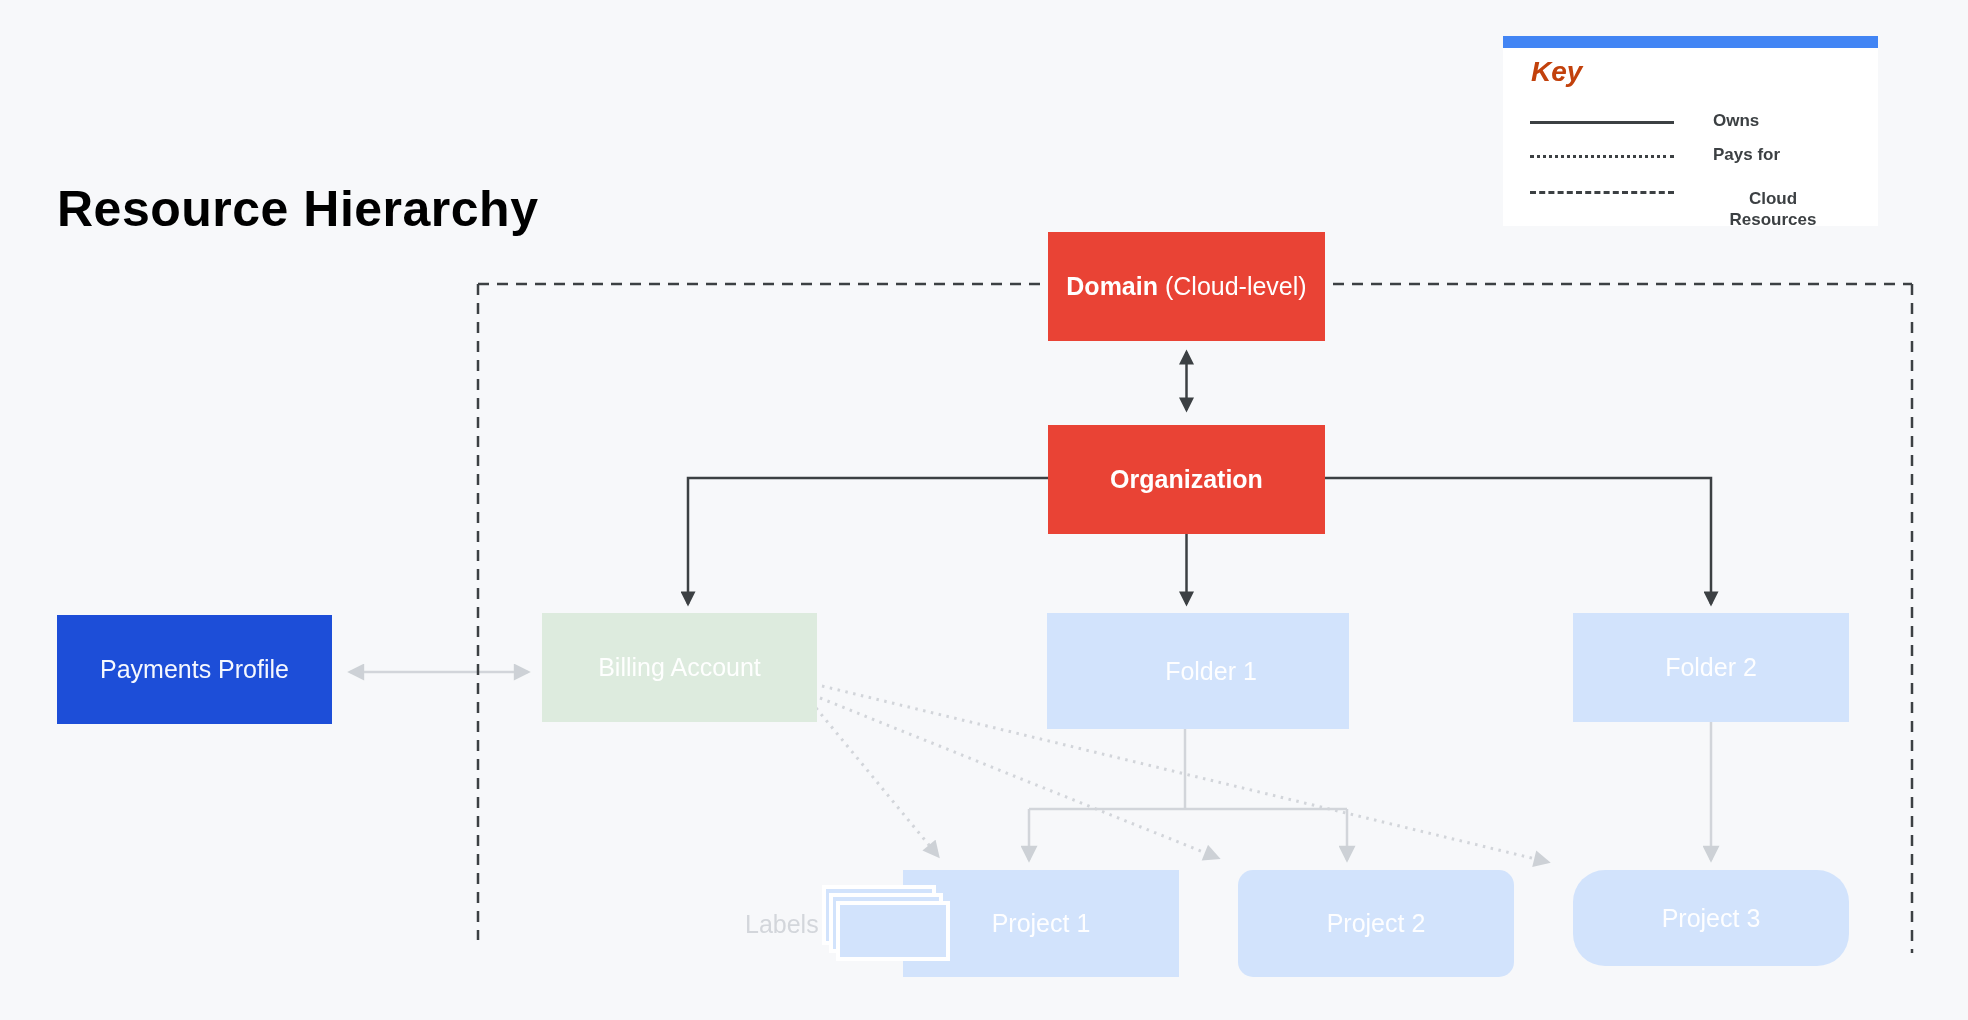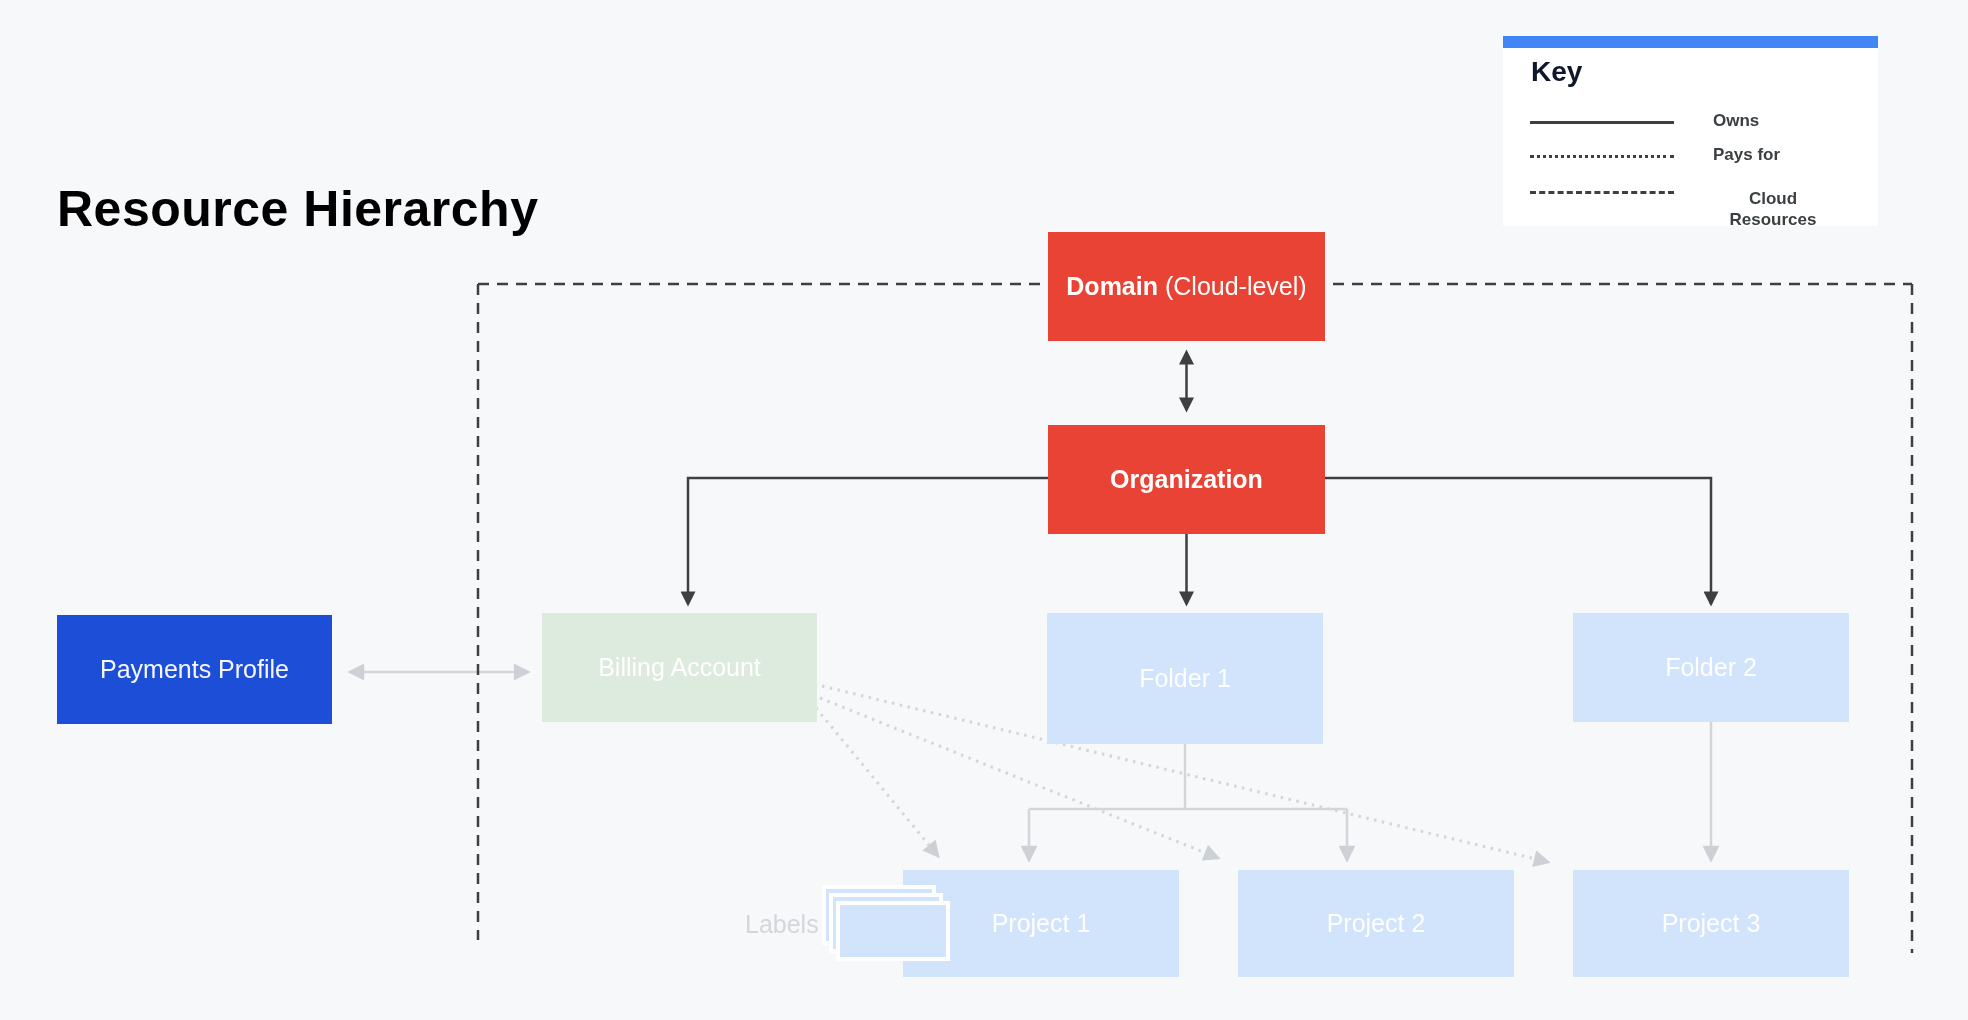--- a/index.html
+++ b/index.html
@@ -40,25 +40,25 @@
   }
   .node.red   { background: #E94335; color: #ffffff; }
   .node.blue  { background: #D2E3FC; }
   .node.green { background: #DDEBDE; }
   .node.cream { background: #1d4ed8; }
   .node .bold { font-weight: 700; }
   .node-domain       { left: 1048px; top: 232px; width: 277px; height: 109px; }
   .node-organization { left: 1048px; top: 425px; width: 277px; height: 109px; font-weight: 700; }
   .node-payments     { left:   57px; top: 615px; width: 275px; height: 109px; }
   .node-billing      { left:  542px; top: 613px; width: 275px; height: 109px; }
-  .node-folder1      { left: 1047px; top: 613px; width: 276px; height: 131px; }
+  .node-folder1      { left: 1047px; top: 613px; width: 276px; height: 116px; padding-left: 26px; }
   .node-folder2      { left: 1573px; top: 613px; width: 276px; height: 109px; }
   .node-project1     { left:  903px; top: 870px; width: 276px; height: 107px; }
-  .node-project2     { left: 1238px; top: 870px; width: 276px; height: 107px; }
-  .node-project3     { left: 1573px; top: 870px; width: 276px; height: 107px; }
+  .node-project2     { left: 1238px; top: 870px; width: 276px; height: 107px; border-radius: 15px; }
+  .node-project3     { left: 1573px; top: 870px; width: 276px; height: 96px; border-radius: 32px; }
   
   .labels-caption {
     position: absolute;
     left: 705px;
     top: 910px;
     font-size: 25px;
     color: #D3D6DB;
     margin-left: 40px;
   }
   .labels-icon { position: absolute; left: 822px; top: 885px; width: 128px; height: 76px; }
@@ -77,21 +77,22 @@
     left: 1503px; top: 36px;
     width: 375px; height: 190px;
   }
   .key-bar  { height: 12px; background: #4285F4; }
   .key-body { position: relative; height: 178px; background: #ffffff; }
   .key-heading {
     position: absolute;
     left: 28px; top: 8px;
     font-size: 28px;
     font-weight: 700;
-    color: #0f172a;
+    color: #c2410c;
+    font-style: italic;
   }
   .key-sample { position: absolute; left: 27px; width: 144px; border-top: 3px solid #3C4043; }
   .key-sample.solid  { top: 73px;  border-top-style: solid;  }
   .key-sample.dotted { top: 107px; border-top-style: dotted; }
   .key-sample.dashed { top: 143px; border-top-style: dashed; }
   .key-label {
     position: absolute;
     left: 210px;
     font-size: 17px;
     font-weight: 700;

